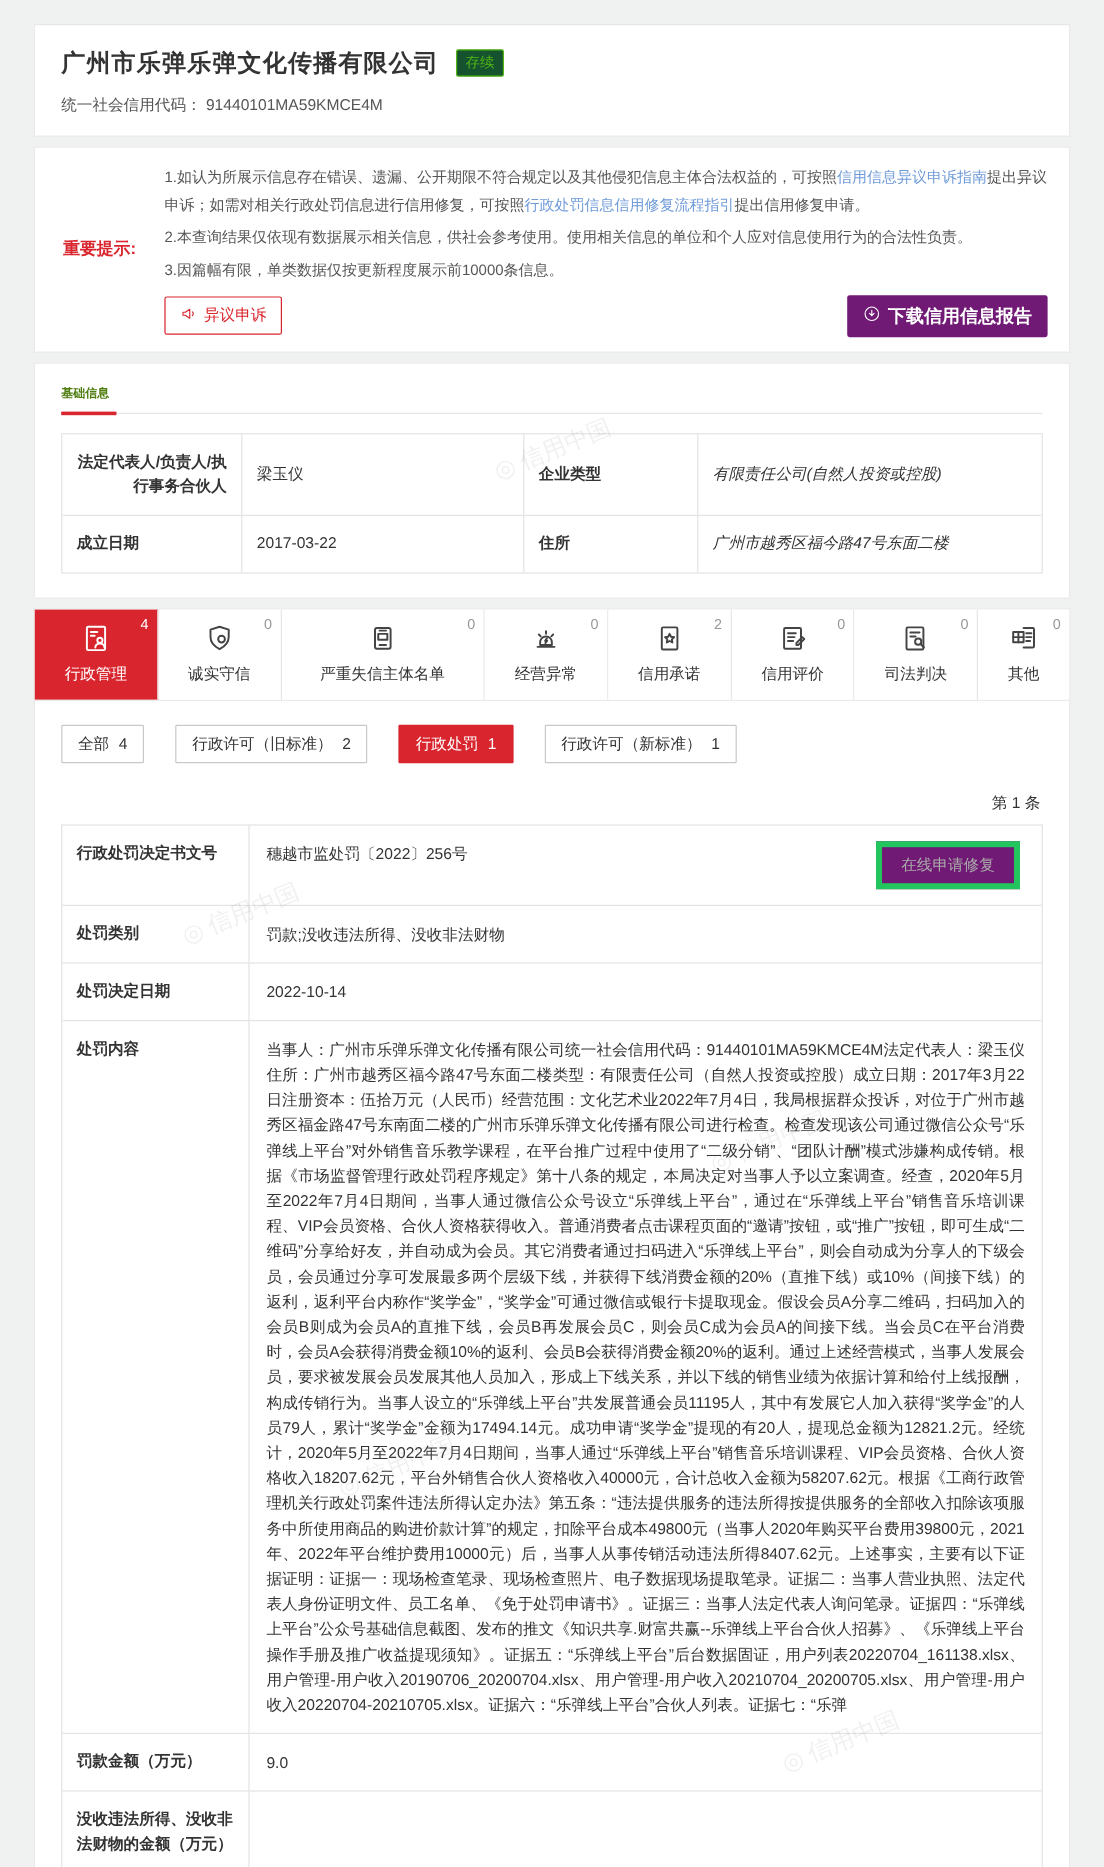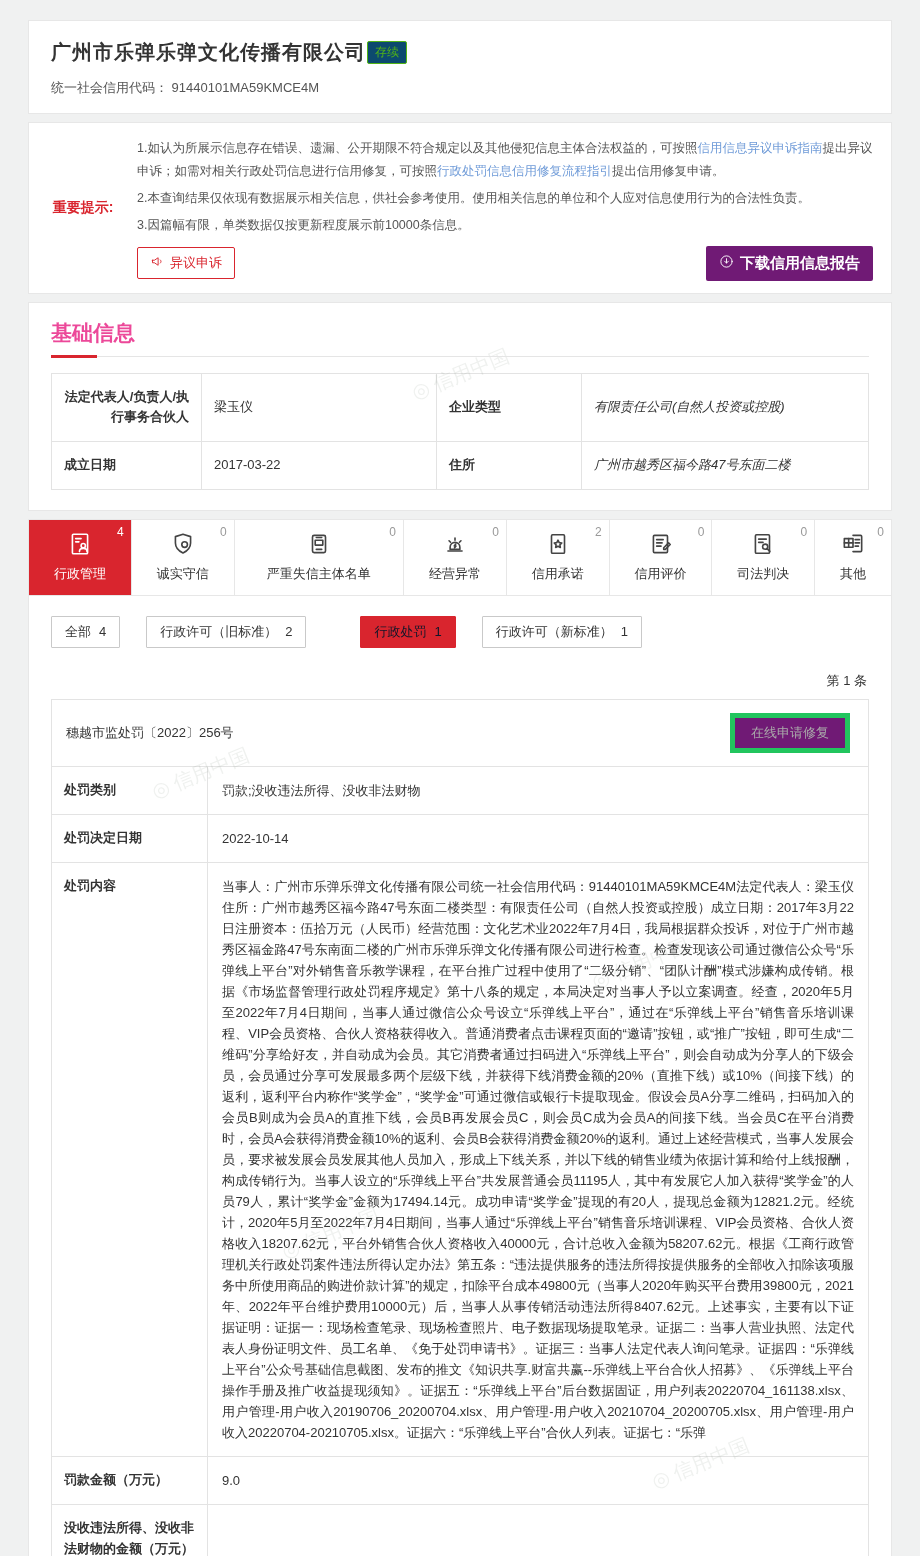--- a/index.html
+++ b/index.html
@@ -19,22 +19,22 @@
     background: #fff;
     border: 1px solid #e7e7e7;
     margin-bottom: 8px;
     position: relative;
   }
   
   .header-card { padding: 18px 22px 16px 22px; }
   .company-line { display: flex; align-items: center; }
   .company-title { font-size: 20px; font-weight: bold; color: #333; letter-spacing: 1px; }
   .status-badge {
-    margin-left: 1px; font-size: 12px; color: #52b415;
-    border: 1px solid #52b415; border-radius: 2px; padding: 2px 7px; background: #0c4a6e;
+    margin-left: 14px; font-size: 12px; color: #52b415;
+    border: 1px solid #52b415; border-radius: 2px; padding: 2px 7px; background: #14532d;
   }
   .credit-line { margin-top: 13px; font-size: 13px; color: #555; }
   
   .notice-card { display: flex; padding: 12px 18px 12px 0; }
   .notice-label {
     width: 108px; flex: 0 0 108px; display: flex; align-items: center; justify-content: center;
     color: #d9252e; font-weight: bold; font-size: 14px;
   }
   .notice-body { flex: 1; padding-top: 2px; }
   .notice-line { font-size: 12.5px; color: #555; line-height: 1.85; margin-bottom: 4px; }
@@ -47,21 +47,21 @@
     font-family: inherit;
   }
   .download-btn {
     display: inline-flex; align-items: center; gap: 6px;
     background: #701a75; color: #fff; border: none;
     font-size: 15px; font-weight: bold; padding: 8px 13px; cursor: pointer; border-radius: 2px;
     font-family: inherit;
   }
   
   .basic-card { padding: 16px 22px 20px 22px; }
-  .section-title { color: #ec4899; font-size: 21px; font-weight: bold; display: inline-block; padding-bottom: 9px; }
+  .section-title { color: #4d7c0f; font-size: 10px; font-weight: bold; display: inline-block; padding-bottom: 9px; }
   .section-rule { border-bottom: 1px solid #e5e5e5; position: relative; margin-bottom: 16px; }
   .section-rule::after {
     content: ""; position: absolute; left: 0; bottom: -2px; width: 46px; height: 3px; background: #d9252e;
   }
   .basic-table {
     display: grid;
     grid-template-columns: 150px 235px 145px 1fr;
     border: 1px solid #e3e3e3;
     text-align: right;
   }
@@ -88,36 +88,36 @@
   .tab.active .tab-count { color: #fff; }
   .tab.active .tab-icon { color: #fff; }
   .tab.wide { flex: 1.35 1 auto; }
   
   .subtabs { display: flex; gap: 26px; padding: 20px 22px 6px 22px; }
   .subtab {
     border: 1px solid #c9c9c9; background: #fff; color: #333; font-size: 13px;
     padding: 6px 13px; cursor: pointer; white-space: nowrap; font-family: inherit; border-radius: 1px;
   }
   .subtab .stcount { margin-left: 8px; }
-  .subtab.active { background: #d9252e; border-color: #d9252e; color: #0f172a; margin-left: 28px; }
+  .subtab.active { background: #d9252e; border-color: #d9252e; color: #ffffff; }
   
   .record-wrap { padding: 10px 22px 0 22px; }
   .record-index { text-align: right; font-size: 13px; color: #333; padding: 8px 2px 9px 0; }
   .detail-table { border: 1px solid #e3e3e3; }
   .trow { display: flex; border-bottom: 1px solid #e3e3e3; }
   .trow:last-child { border-bottom: none; }
   .tlabel {
     flex: 0 0 156px; width: 156px; padding: 13px 12px; font-weight: bold; font-size: 13px;
     border-right: 1px solid #e3e3e3; line-height: 1.6; color: #333;
   }
   .tvalue {
     flex: 1; padding: 13px 14px; font-size: 13px; line-height: 21px; color: #333;
     text-align: justify; word-break: break-all;
   }
-  .tvalue.with-btn { display: flex; justify-content: space-between; align-items: center; gap: 28px; text-align: left; }
+  .tvalue.with-btn { display: flex; justify-content: space-between; align-items: flex-start; gap: 28px; text-align: left; }
   .repair-btn {
     border: 5px solid #22c55e; background: #701a75; color: #aaa; font-size: 13px;
     padding: 6px 16px; cursor: pointer; white-space: nowrap; font-family: inherit; margin-right: 4px;
   }
   
   .wm { position: absolute; color: rgba(130,150,130,0.13); font-size: 20px; white-space: nowrap;
         transform: rotate(-22deg); pointer-events: none; user-select: none; }
   .wm::before { content: "◎ "; }
   svg.line { fill: none; stroke: currentColor; stroke-width: 1.5; stroke-linecap: round; stroke-linejoin: round; }
 </style>
@@ -261,20 +261,21 @@
       <button class="subtab"><span>行政许可（旧标准）</span><span class="stcount">2</span></button>
       <button class="subtab active"><span>行政处罚</span><span class="stcount">1</span></button>
       <button class="subtab"><span>行政许可（新标准）</span><span class="stcount">1</span></button>
     </div>
 
     <div class="record-wrap">
       <div class="record-index">第 1 条</div>
       <div class="detail-table">
 
         <div class="trow">
+          <div class="tlabel">行政处罚决定书文号</div>
           <div class="tvalue with-btn">
             <span>穗越市监处罚〔2022〕256号</span>
             <button class="repair-btn">在线申请修复</button>
           </div>
         </div>
         <div class="trow">
           <div class="tlabel">处罚类别</div>
           <div class="tvalue">罚款;没收违法所得、没收非法财物</div>
         </div>
         <div class="trow">

